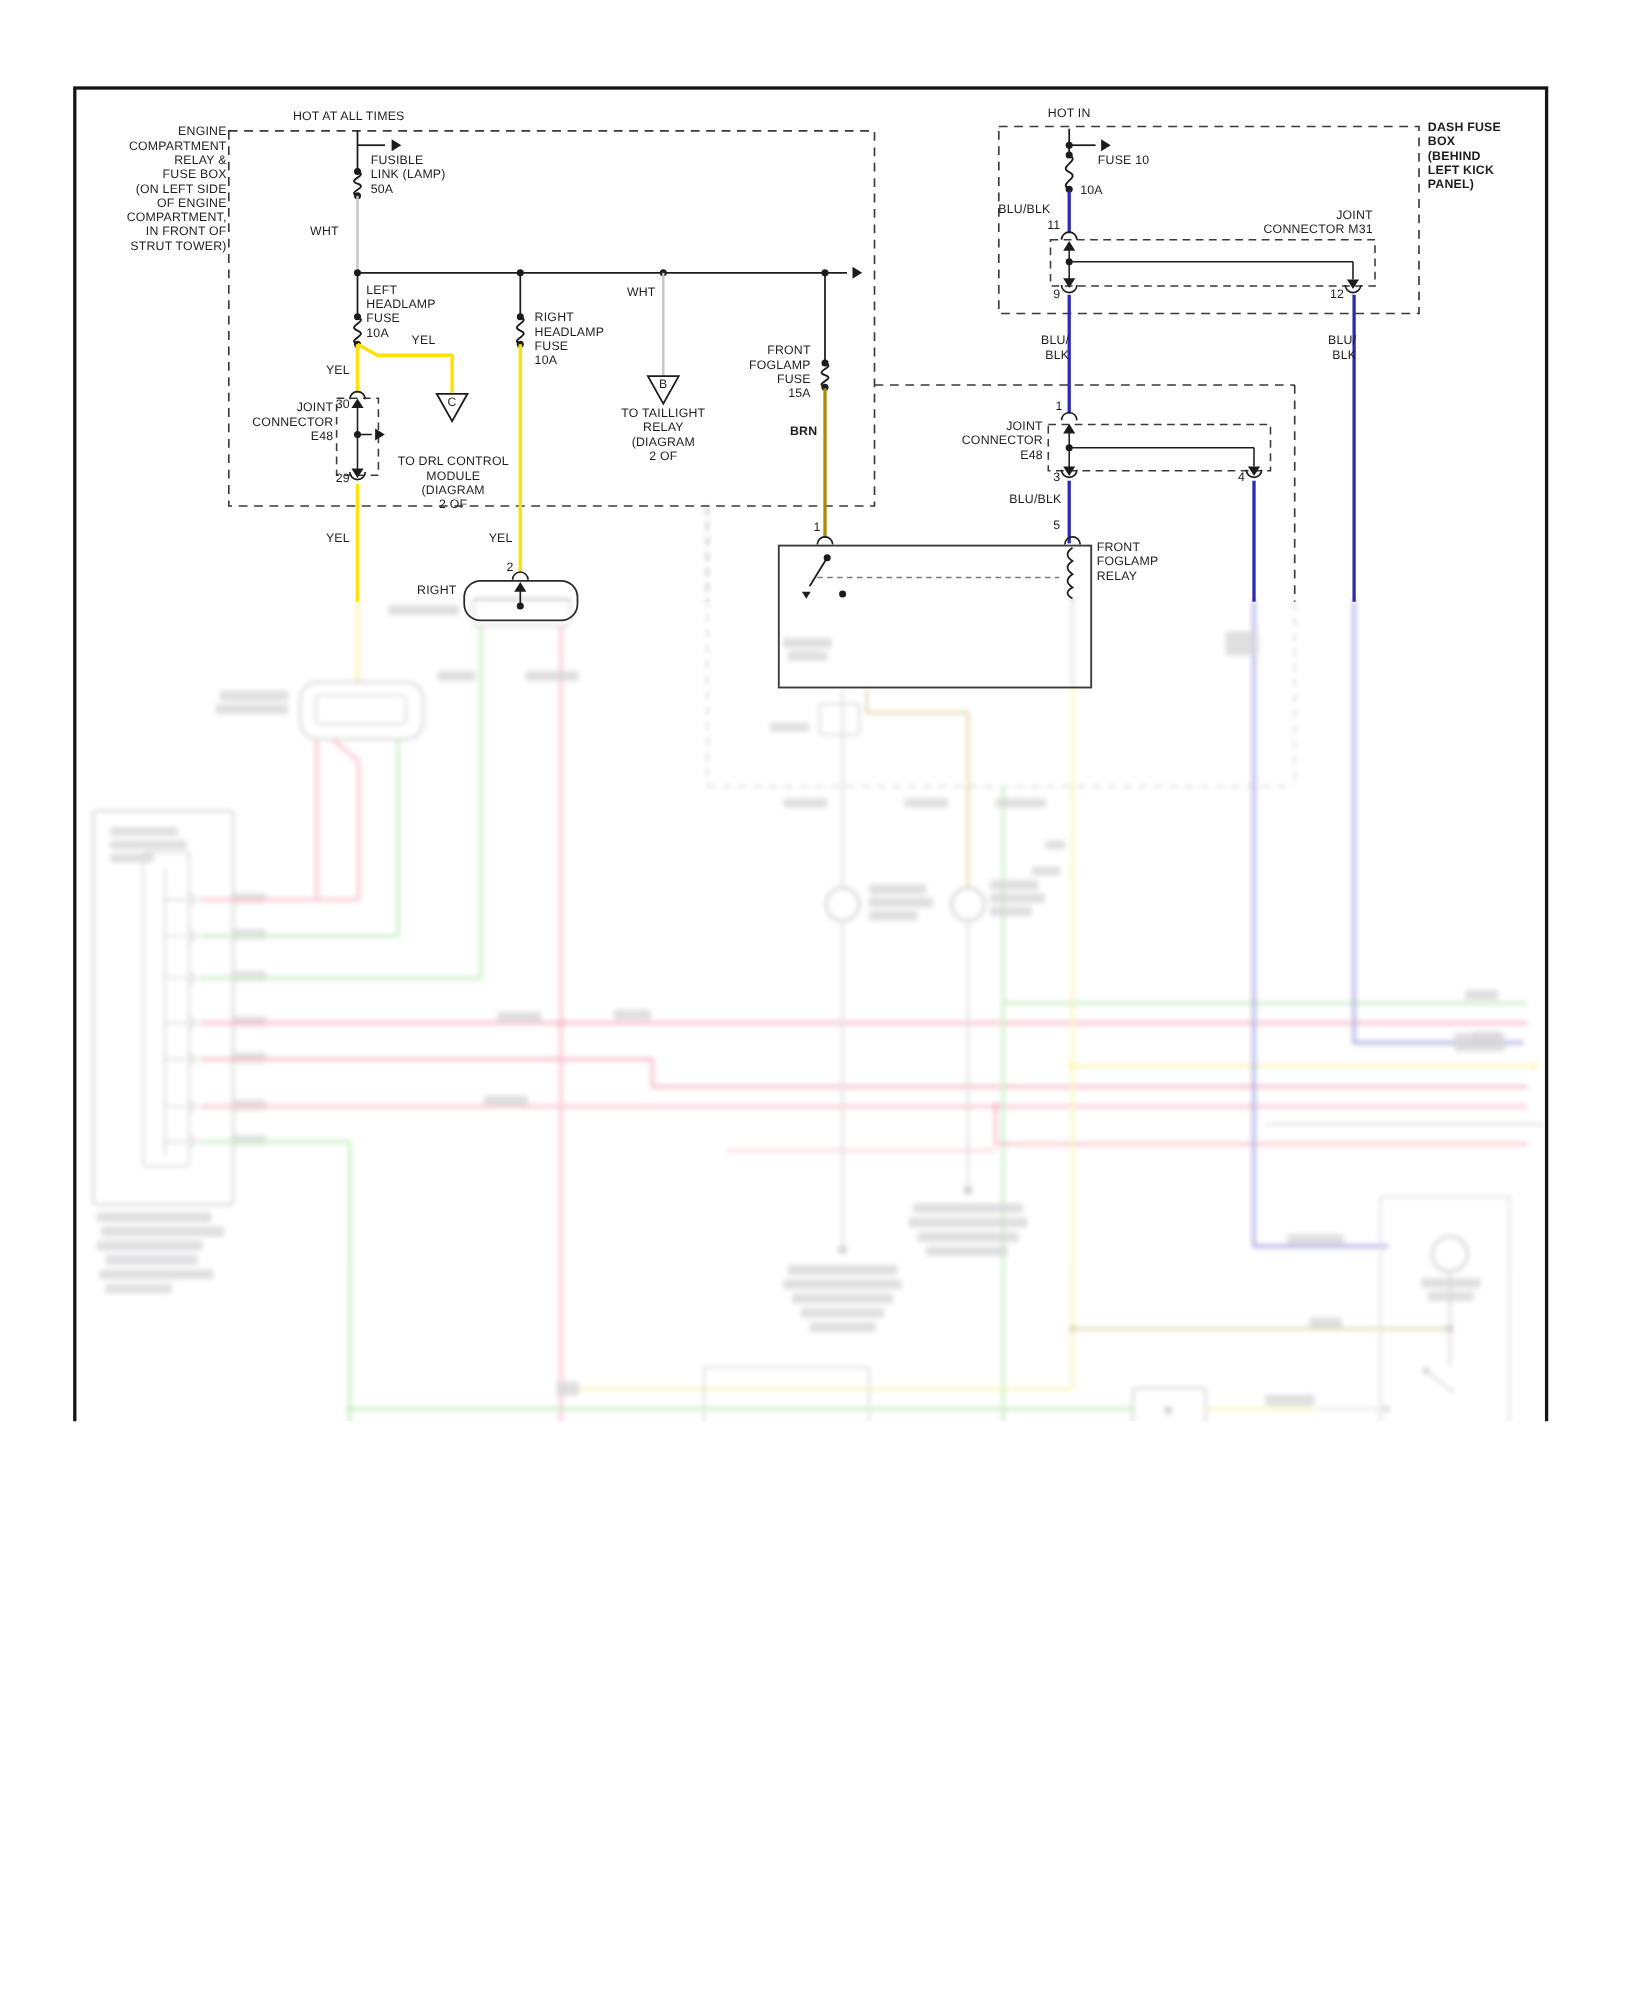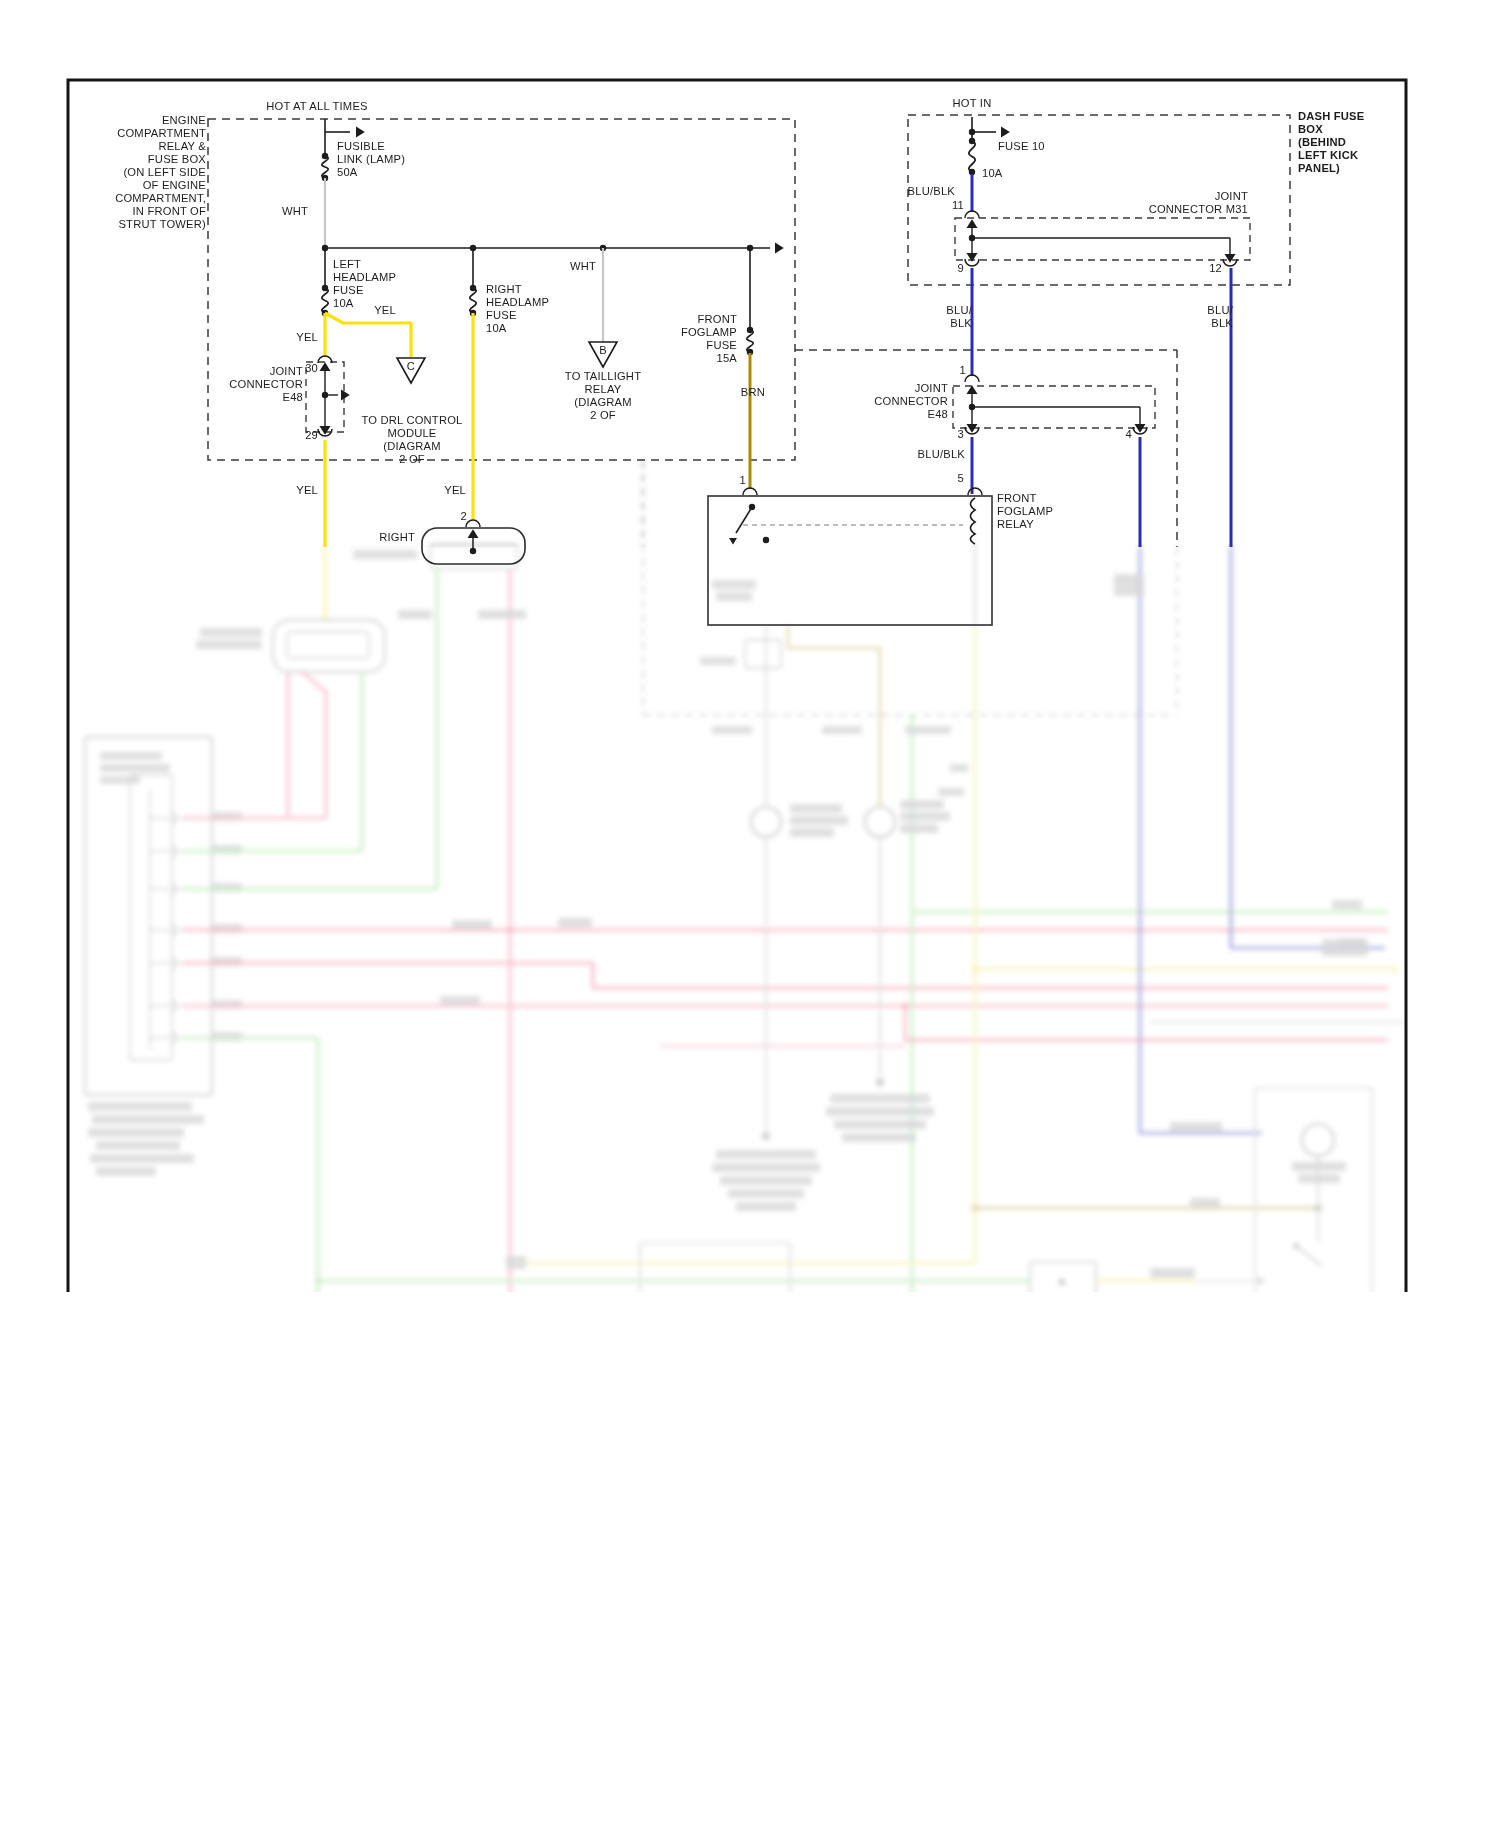--- a/index.html
+++ b/index.html
@@ -368,21 +368,21 @@
 10A</div>
       <div class="al-r" style="left: 596px; top: 260px;">WHT</div>
       <div class="al-c" style="left: 603px; top: 370px;">TO TAILLIGHT
 RELAY
 (DIAGRAM
 2 OF</div>
       <div class="al-r" style="left: 737px; top: 313px;">FRONT
 FOGLAMP
 FUSE
 15A</div>
-      <div class="al-r" style="left: 765px; top: 386px;">BRN</div>
+      <div class="al-r" style="left: 743px; top: 386px; font-weight: bold;">BRN</div>
       <div class="al-r" style="left: 318px; top: 331px;">YEL</div>
       <div class="al-r" style="left: 318px; top: 362px;">30</div>
       <div class="al-r" style="left: 303px; top: 365px;">JOINT
 CONNECTOR
 E48</div>
       <div class="al-r" style="left: 318px; top: 429px;">29</div>
       <div class="al-c" style="left: 412px; top: 390px; margin-top: 24px;">TO DRL CONTROL
 MODULE
 (DIAGRAM
 2 OF</div>

